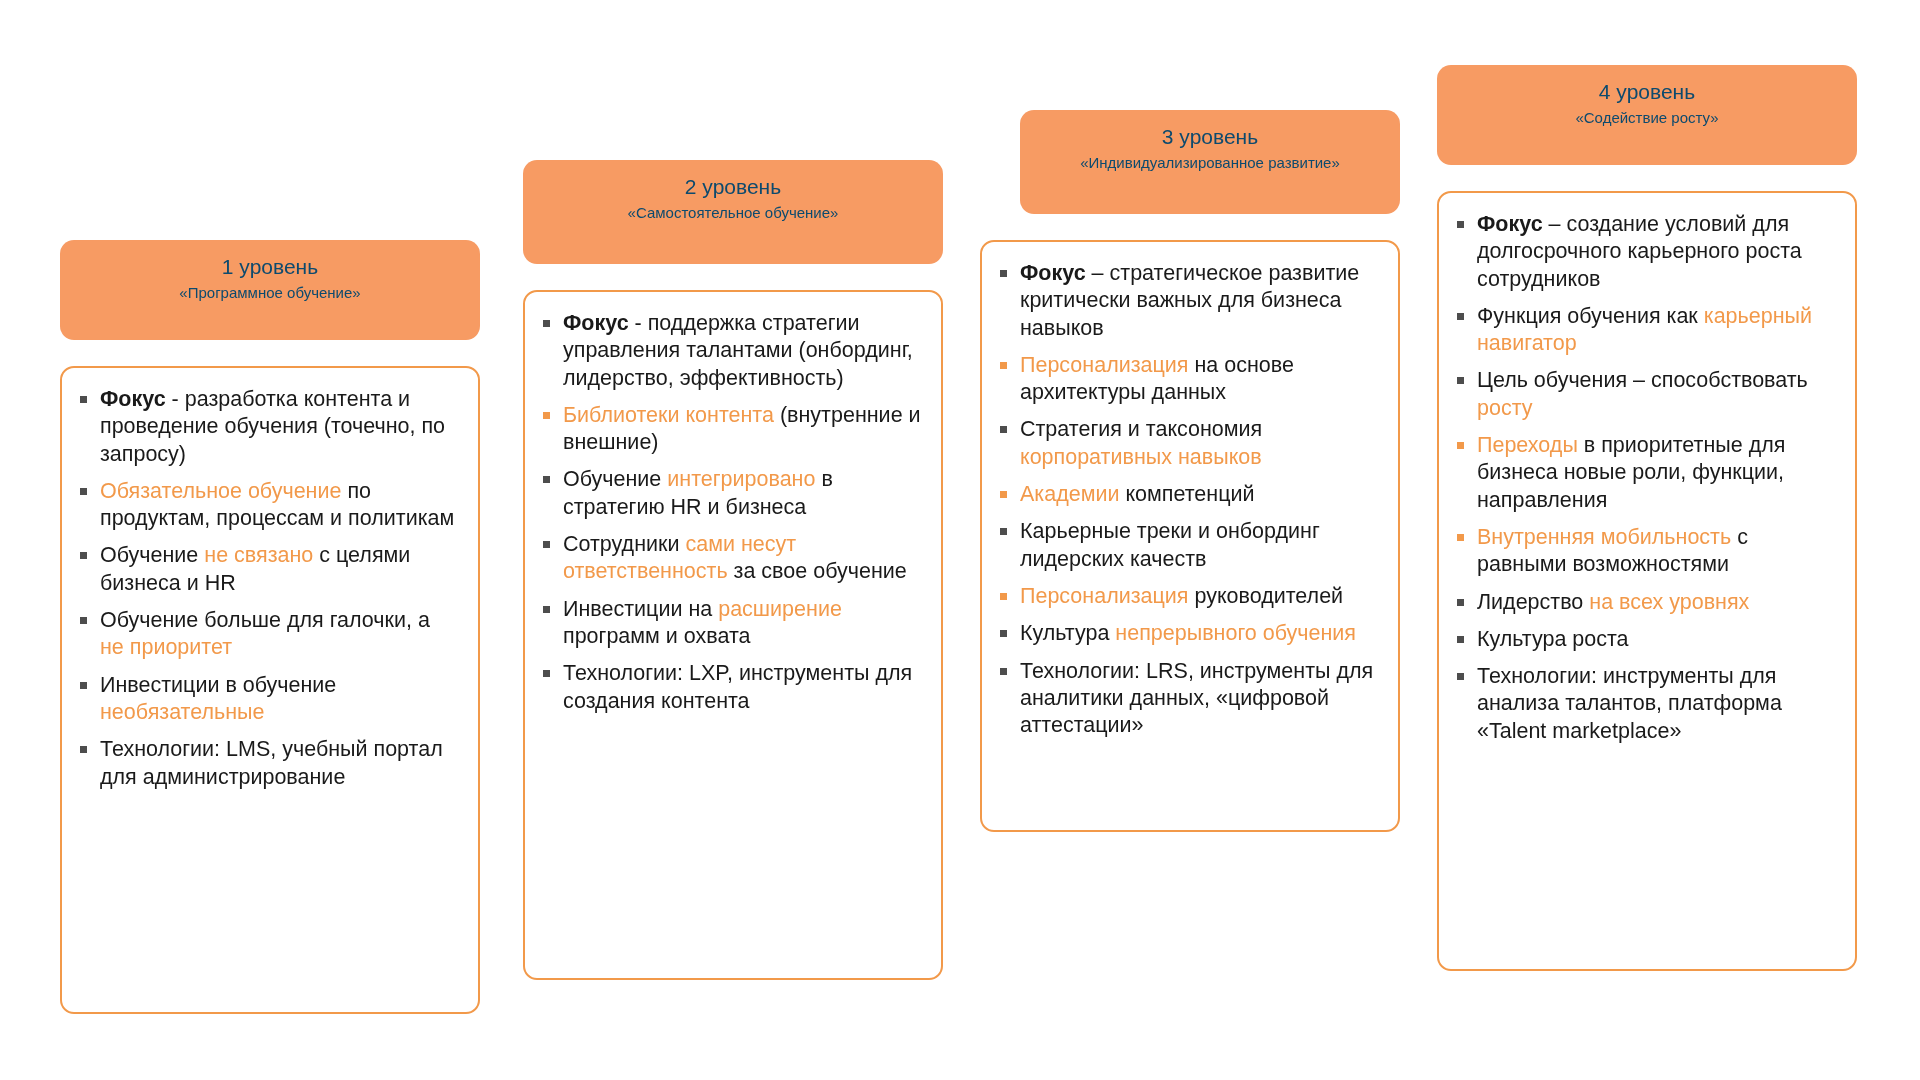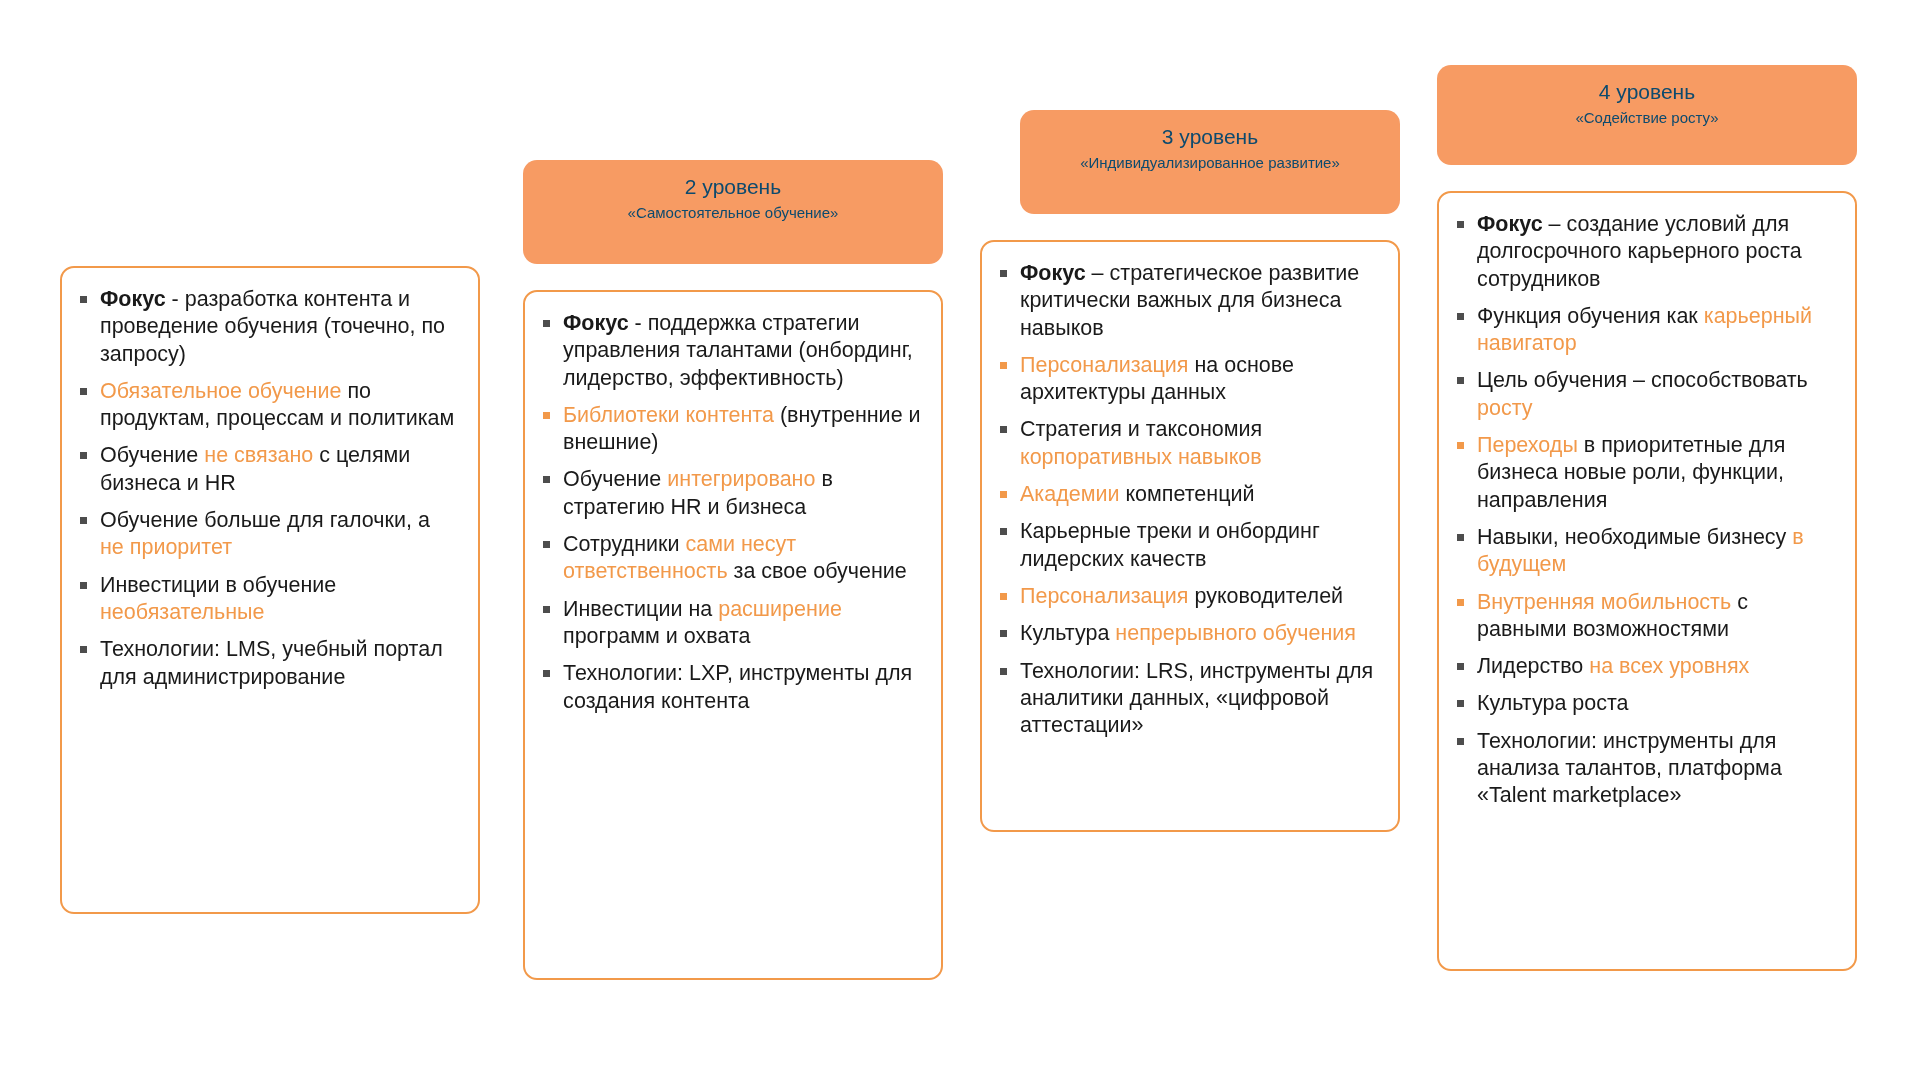--- a/index.html
+++ b/index.html
@@ -100,20 +100,24 @@
 
   b { font-weight: bold; }
   .hl { color: #F2994A; }
 </style>
 </head>
 <body>
 
 <div class="canvas">
 
   <div class="column" id="col-1">
+    <div class="level-header">
+      <span class="level-number">1 уровень</span>
+      <span class="level-name">«Программное обучение»</span>
+    </div>
     <div class="card">
       <ul class="bullets">
           <li><b>Фокус</b> - разработка контента и проведение обучения (точечно, по запросу)</li>
           <li><span class="hl">Обязательное обучение</span> по продуктам, процессам и политикам</li>
           <li>Обучение <span class="hl">не связано</span> с целями бизнеса и HR</li>
           <li>Обучение больше для галочки, а <span class="hl">не приоритет</span></li>
           <li>Инвестиции в обучение <span class="hl">необязательные</span></li>
           <li>Технологии: LMS, учебный портал для администрирование</li>
         </ul>
     </div>
@@ -159,21 +163,20 @@
     <div class="level-header">
       <span class="level-number">4 уровень</span>
       <span class="level-name">«Содействие росту»</span>
     </div>
     <div class="card">
       <ul class="bullets">
           <li><b>Фокус</b> – создание условий для долгосрочного карьерного роста сотрудников</li>
           <li>Функция обучения как <span class="hl">карьерный навигатор</span></li>
           <li>Цель обучения – способствовать <span class="hl">росту</span></li>
           <li class="accent-bullet"><span class="hl">Переходы</span> в приоритетные для бизнеса новые роли, функции, направления</li>
-          <li>Навыки, необходимые бизнесу <span class="hl">в будущем</span></li>
           <li class="accent-bullet"><span class="hl">Внутренняя мобильность</span> с равными возможностями</li>
           <li>Лидерство <span class="hl">на всех уровнях</span></li>
           <li>Культура роста</li>
           <li>Технологии: инструменты для анализа талантов, платформа «Talent marketplace»</li>
         </ul>
     </div>
   </div>
 
 </div>
 

